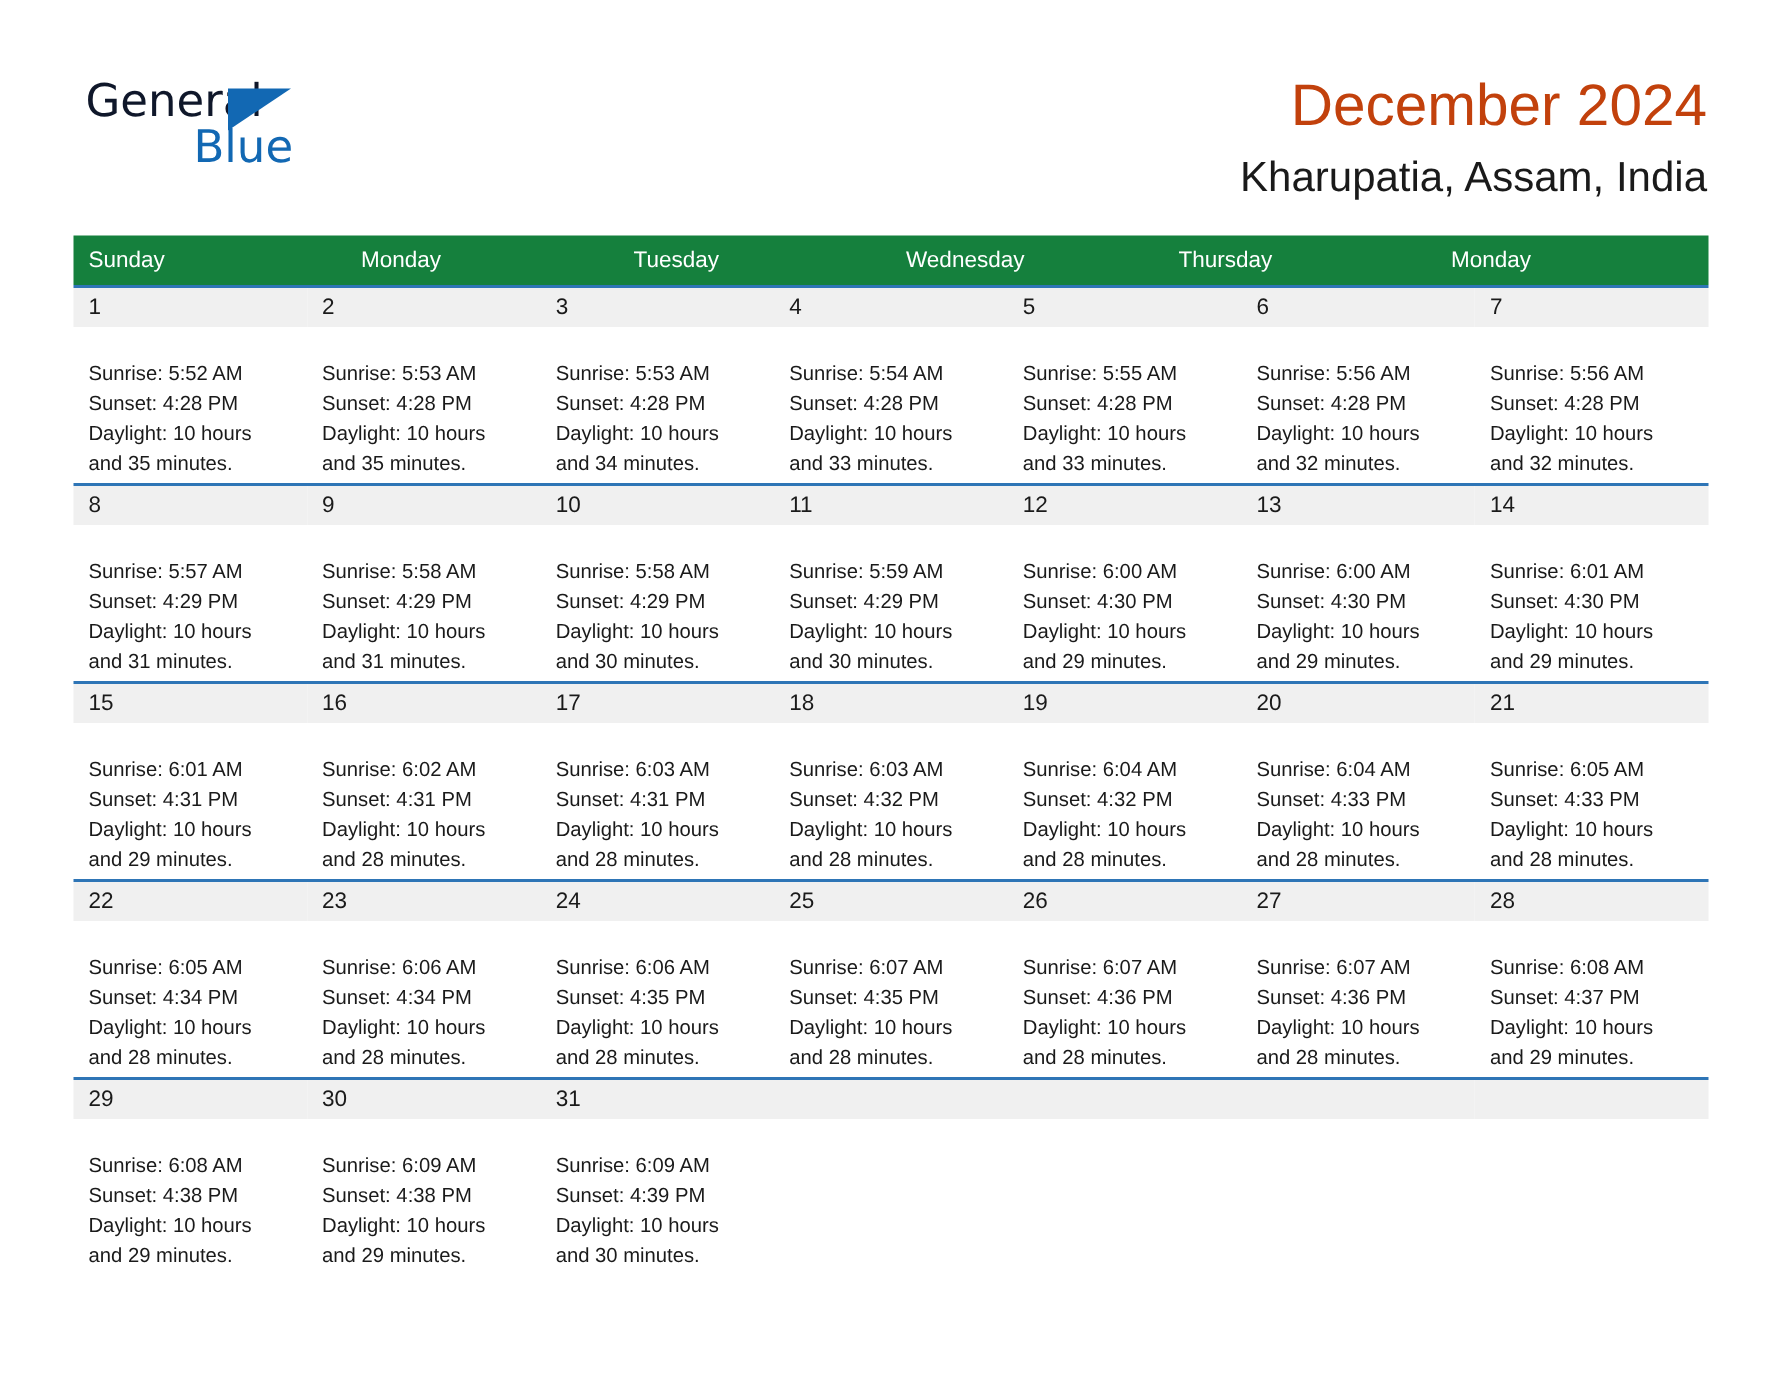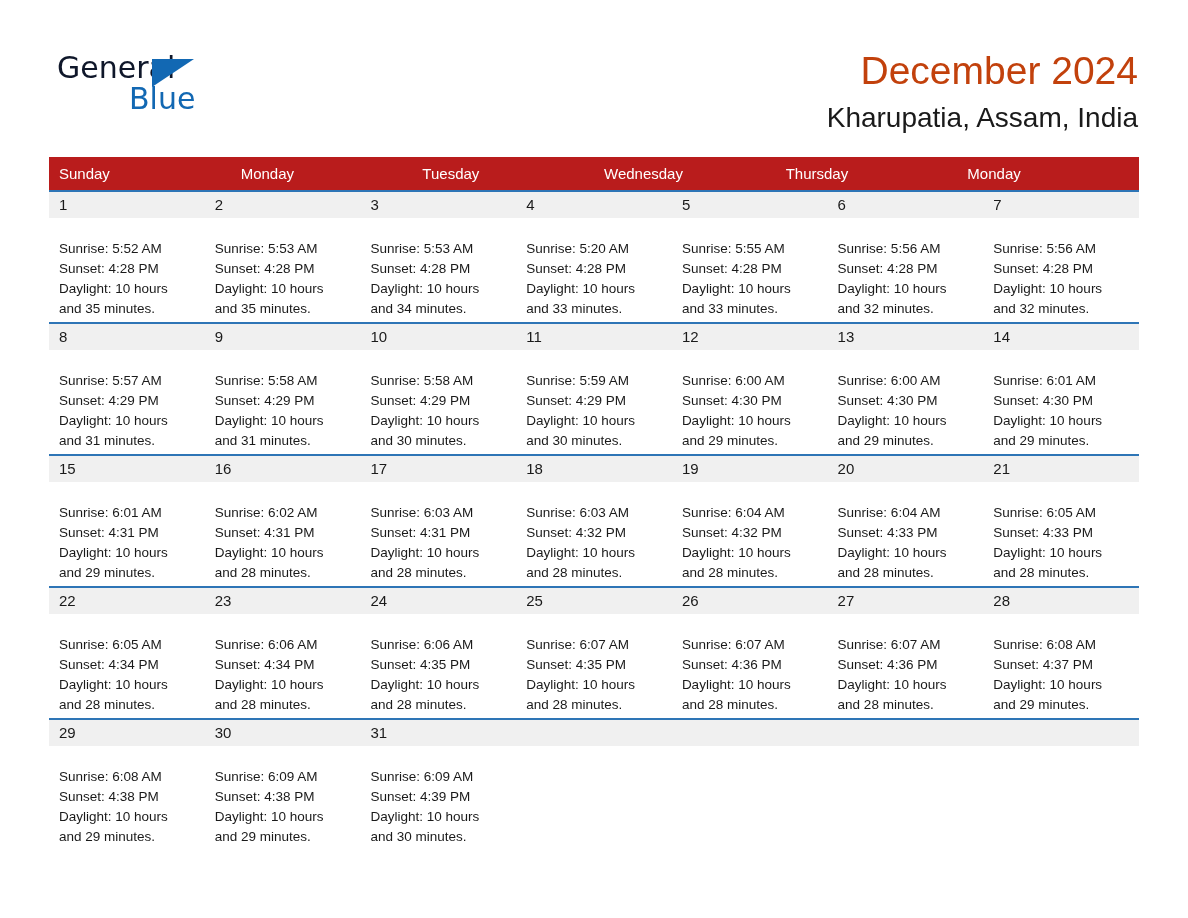--- a/index.html
+++ b/index.html
@@ -87,21 +87,21 @@
 
   
   .calendar {
     position: absolute;
     left: 49px;
     top: 157px;
     width: 1090px;
   }
   .weekday-row {
     display: flex;
-    background: #b91c1c;
+    background: #15803d;
     height: 33px;
   }
   .weekday {
     flex: 1 1 0;
     color: #ffffff;
     font-size: 15px;
     line-height: 33px;
     padding-left: 10px;
     box-sizing: border-box;
     white-space: nowrap;
@@ -208,21 +208,21 @@
             <div class="day-line">Sunset: 4:28 PM</div>
             <div class="day-line">Daylight: 10 hours</div>
             <div class="day-line">and 34 minutes.</div>
           </div>
         </div>
         <div class="day-cell">
           <div class="day-num-band">
             <div class="day-num">4</div>
           </div>
           <div class="day-body">
-            <div class="day-line">Sunrise: 5:20 AM</div>
+            <div class="day-line">Sunrise: 5:54 AM</div>
             <div class="day-line">Sunset: 4:28 PM</div>
             <div class="day-line">Daylight: 10 hours</div>
             <div class="day-line">and 33 minutes.</div>
           </div>
         </div>
         <div class="day-cell">
           <div class="day-num-band">
             <div class="day-num">5</div>
           </div>
           <div class="day-body">

